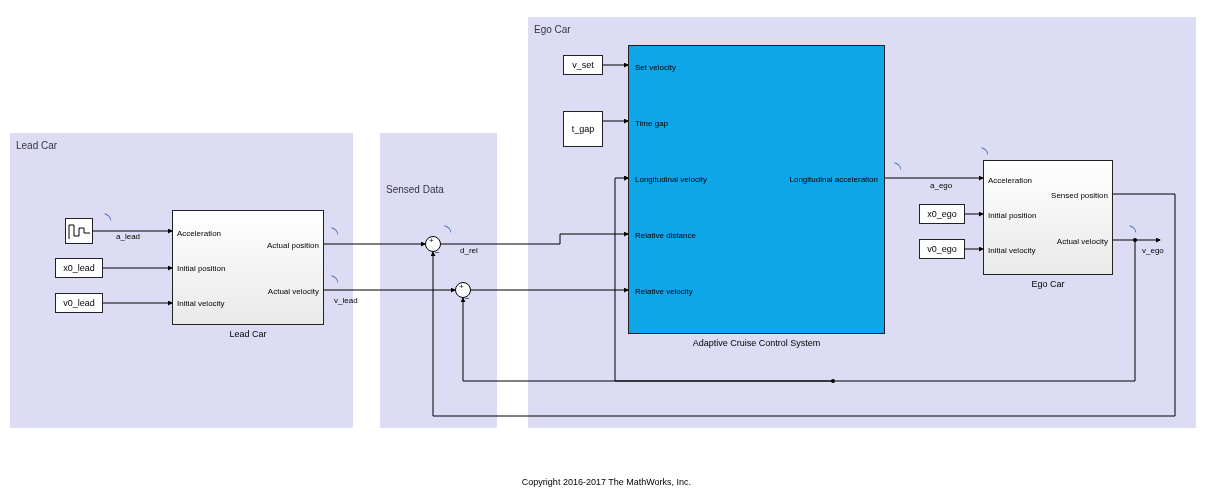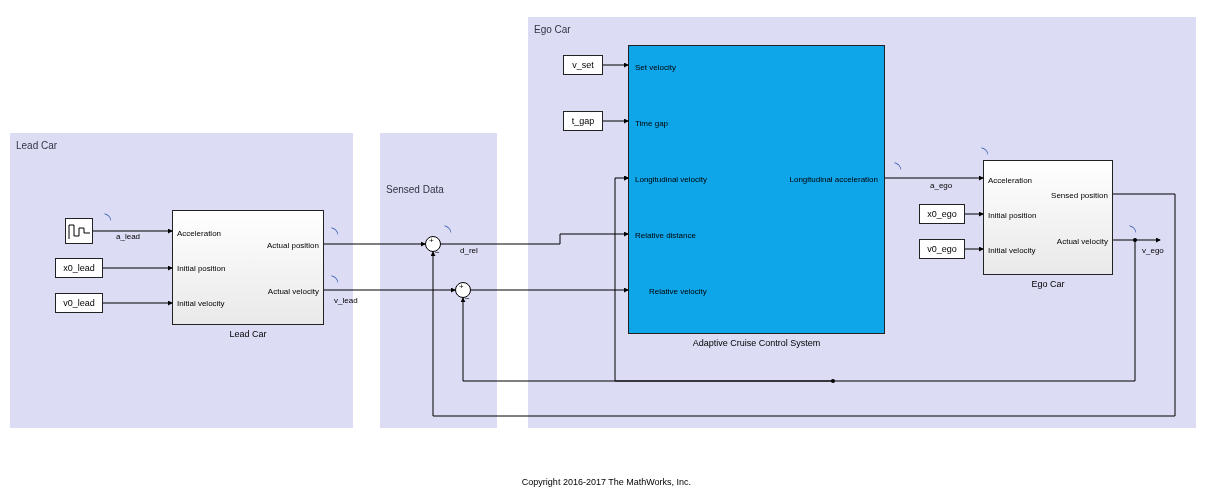--- a/index.html
+++ b/index.html
@@ -146,29 +146,29 @@
     </div>
   <div class="block small-label" style="left:55px; top:293px; width:48px; height:20px;">
       <span>v0_lead</span>
     </div>
 
   <div class="block yellow" style="left:628px; top:45px; width:257px; height:289px;">
     <span class="port-label left" style="left:6px; top:17px;">Set velocity</span>
     <span class="port-label left" style="left:6px; top:73px;">Time gap</span>
     <span class="port-label left" style="left:6px; top:129px;">Longitudinal velocity</span>
     <span class="port-label left" style="left:6px; top:185px;">Relative distance</span>
-    <span class="port-label left" style="left:20px; top:241px;">Relative velocity</span>
+    <span class="port-label left" style="left:6px; top:241px;">Relative velocity</span>
     <span class="port-label right" style="right:6px; top:129px;">Longitudinal acceleration</span>
   </div>
   <div class="block-title" style="left:628px; top:338px; width:257px;">Adaptive Cruise Control System</div>
 
   <div class="block small-label" style="left:563px; top:55px; width:40px; height:20px;">
       <span>v_set</span>
     </div>
-  <div class="block small-label" style="left:563px; top:111px; width:40px; height:20px;">
+  <div class="block small-label" style="left:563px; top:111px; width:40px; height:36px;">
       <span>t_gap</span>
     </div>
 
   <div class="block gradient" style="left:983px; top:160px; width:130px; height:115px;">
     <span class="port-label left" style="left:4px; top:15px;">Acceleration</span>
     <span class="port-label left" style="left:4px; top:50px;">Initial position</span>
     <span class="port-label left" style="left:4px; top:85px;">Initial velocity</span>
     <span class="port-label right" style="right:4px; top:30px;">Sensed position</span>
     <span class="port-label right" style="right:4px; top:76px;">Actual velocity</span>
   </div>

